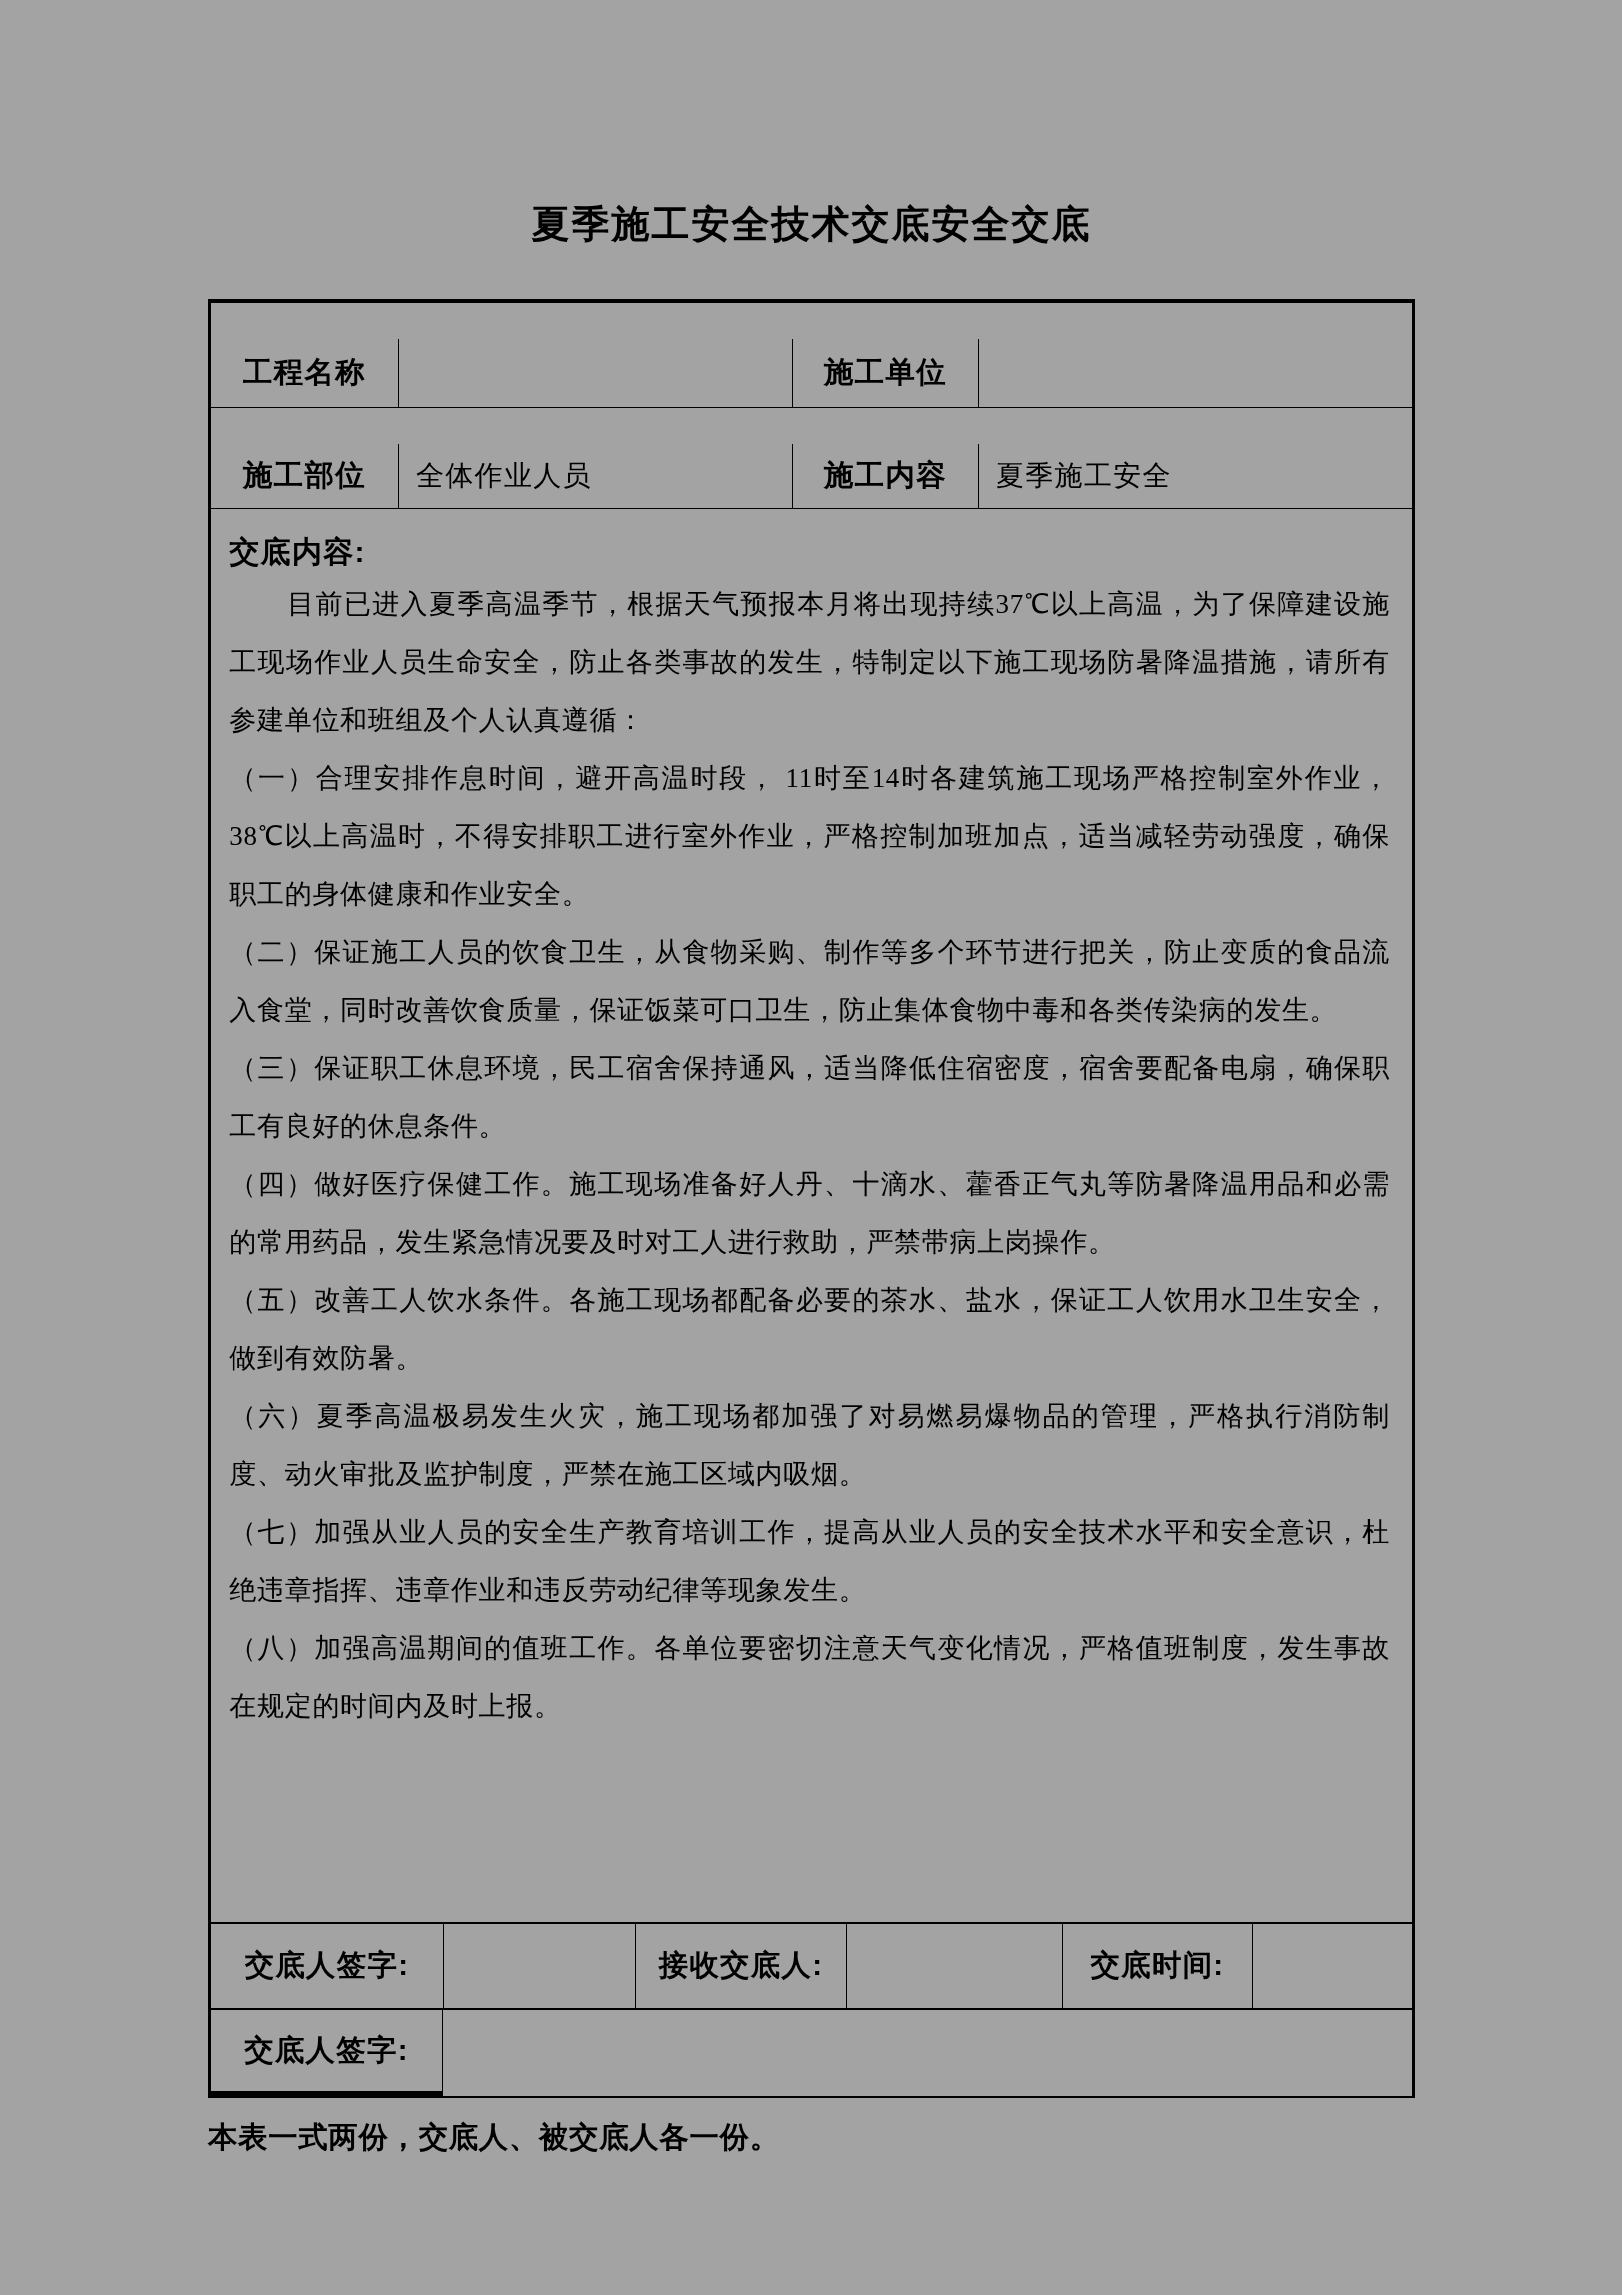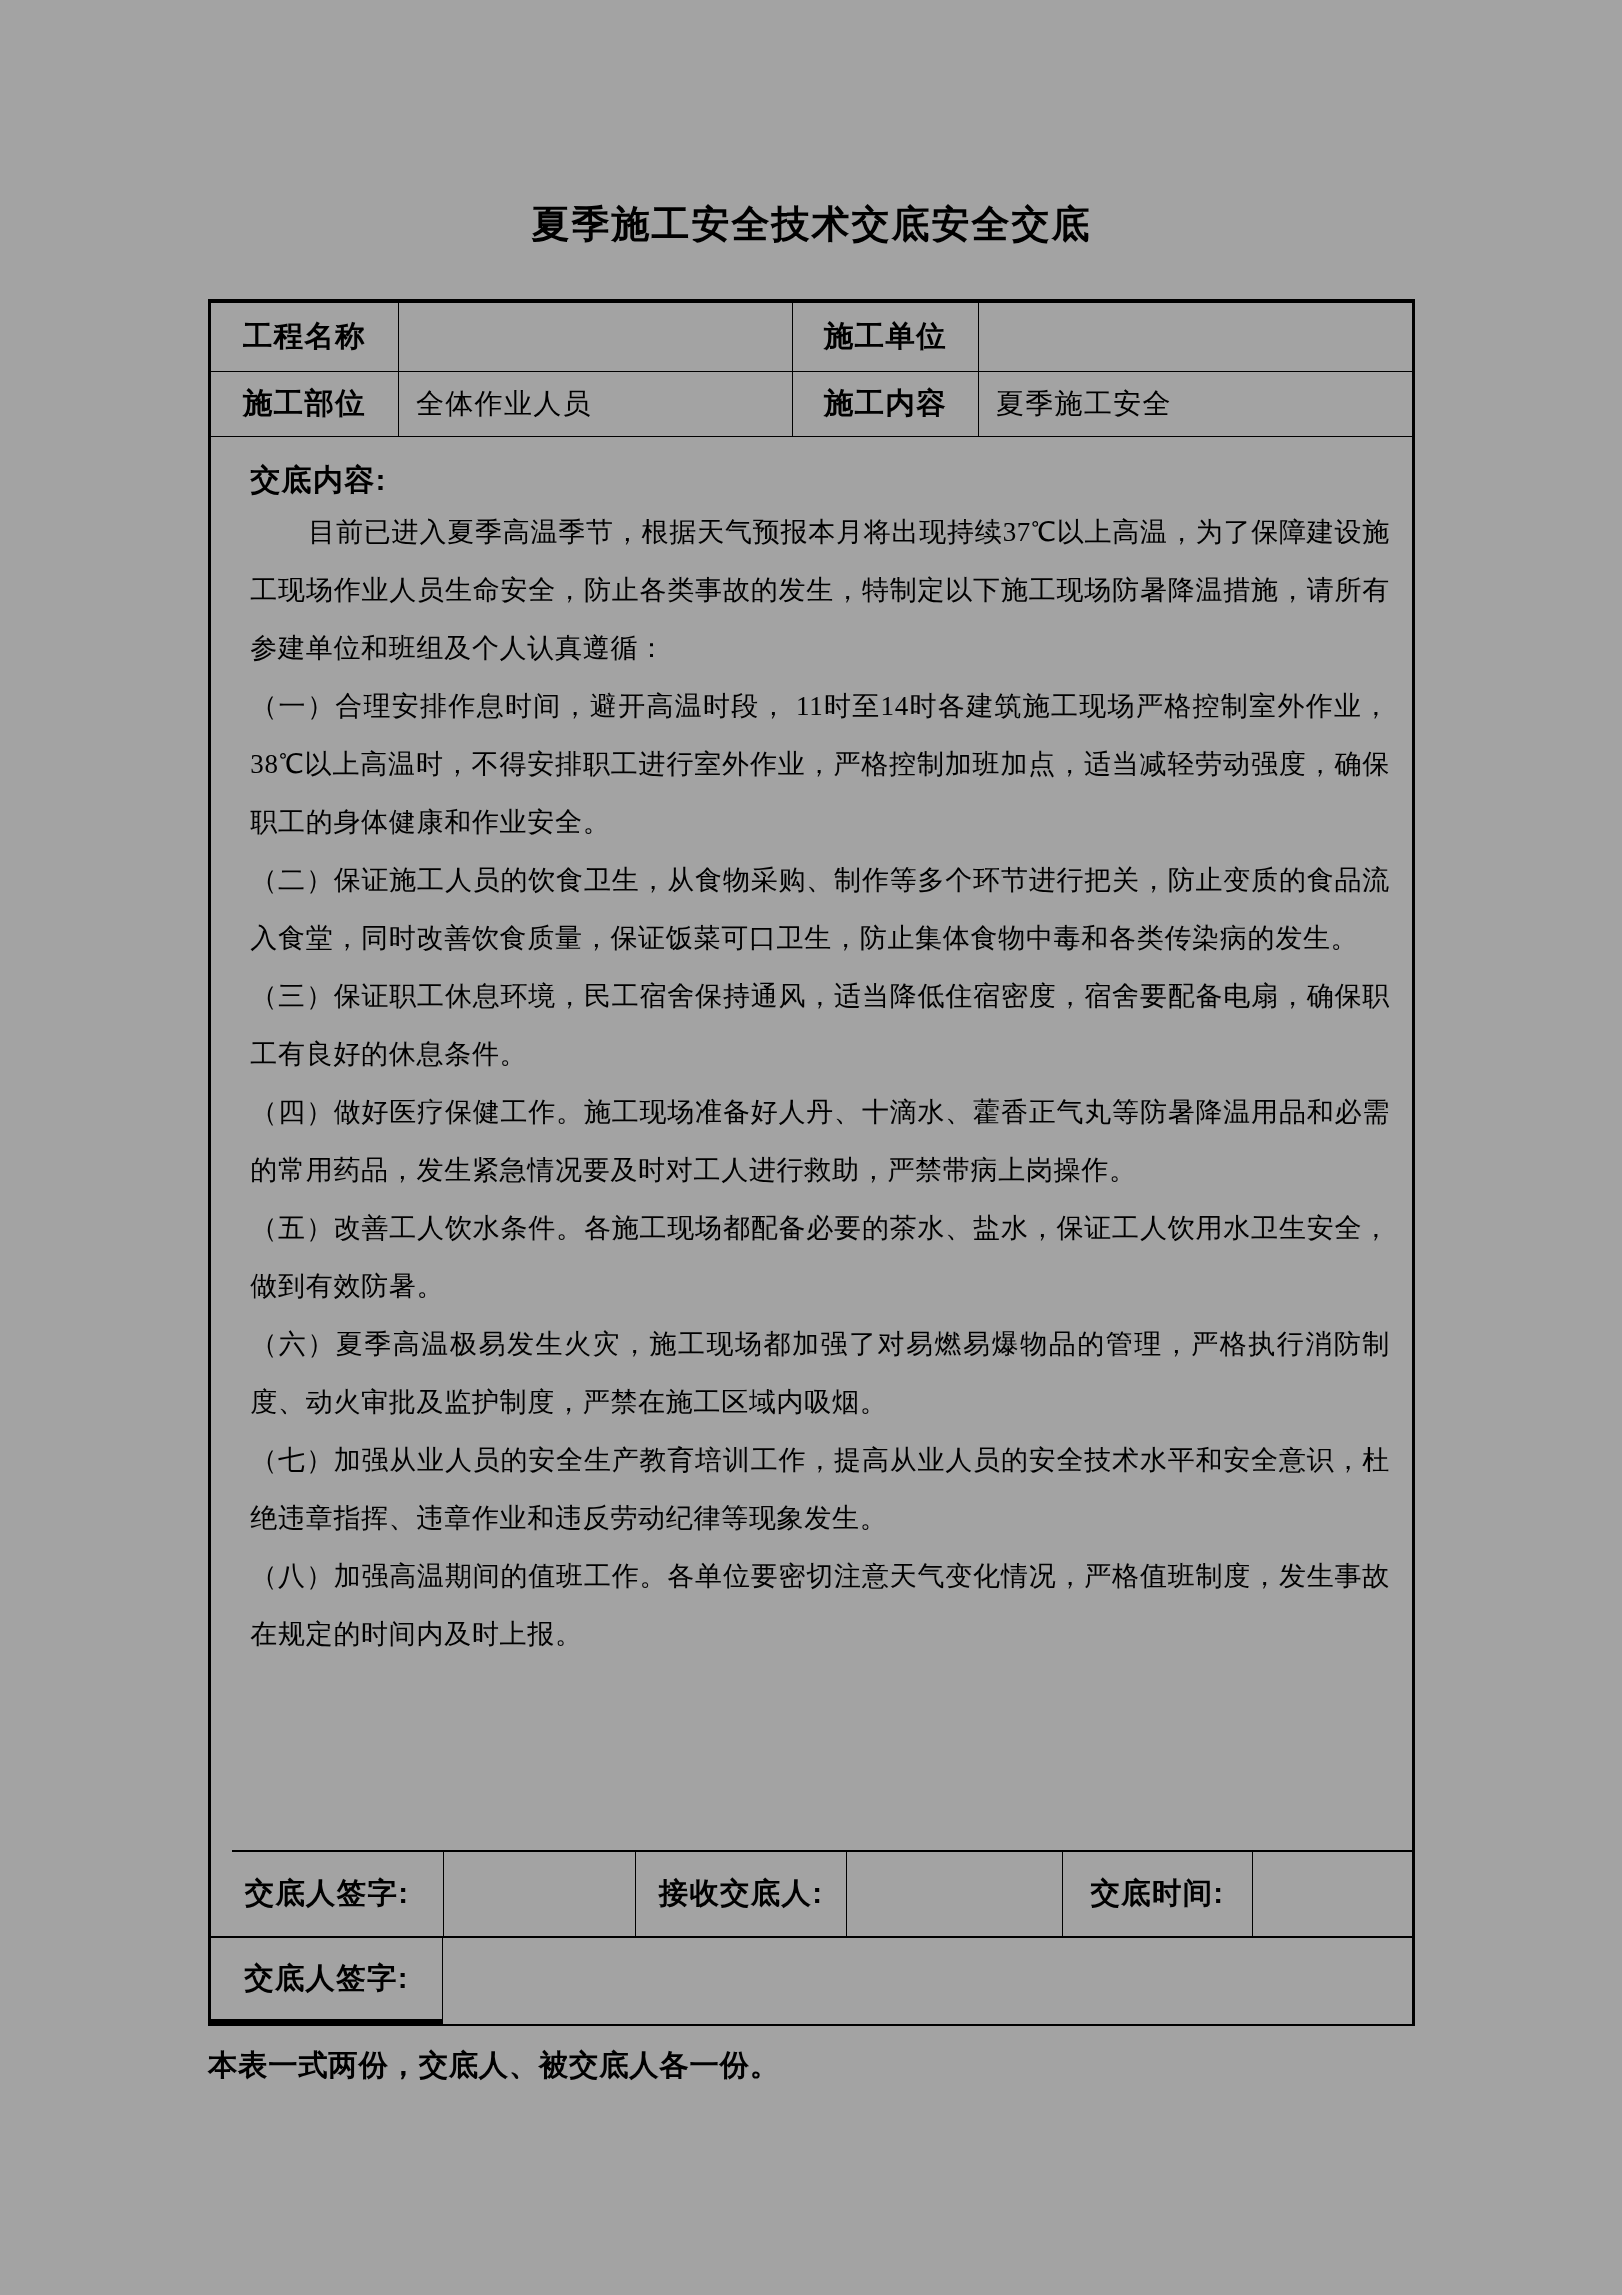--- a/index.html
+++ b/index.html
@@ -25,21 +25,21 @@
   .sheet {
     width: 100%;
     box-sizing: border-box;
     border: 3.3px solid #000;
     border-top-width: 4.6px;
     border-bottom-width: 2px;
   }
   .row { display: flex; box-sizing: border-box; align-items: stretch; }
   .cell { box-sizing: border-box; overflow: hidden; display: flex; align-items: center; }
   .vline { border-left: 1.3px solid #000; }
-  .hrow { border-bottom: 1.3px solid #000; }
+  .hrow { border-bottom: 1.3px solid #000; margin-top: 36px; }
   .hrow-1 { height: 69px; }
   .hrow-2 { height: 65px; }
   .lab {
     justify-content: center;
     font-weight: bold;
     font-size: 29.4px;
     letter-spacing: 1.3px;
   }
   .val {
     font-family: Liberation Mono, monospace;
@@ -51,21 +51,20 @@
   .w-vala { width: 394px; }
   .w-lab2 { width: 186px; }
   .w-valb { flex: 1; }
 
   .content-row {
     box-sizing: border-box;
     height: 1415px;
     border-bottom: 2.6px solid #000;
     padding: 19.6px 22px 0 18.3px;
     overflow: hidden;
-    margin-left: 21px;
   }
   .content-label {
     font-size: 30px;
     font-weight: bold;
     line-height: 46px;
     letter-spacing: 1.3px;
   }
   .para {
     margin: 0;
     font-family: "Liberation Serif", serif;

